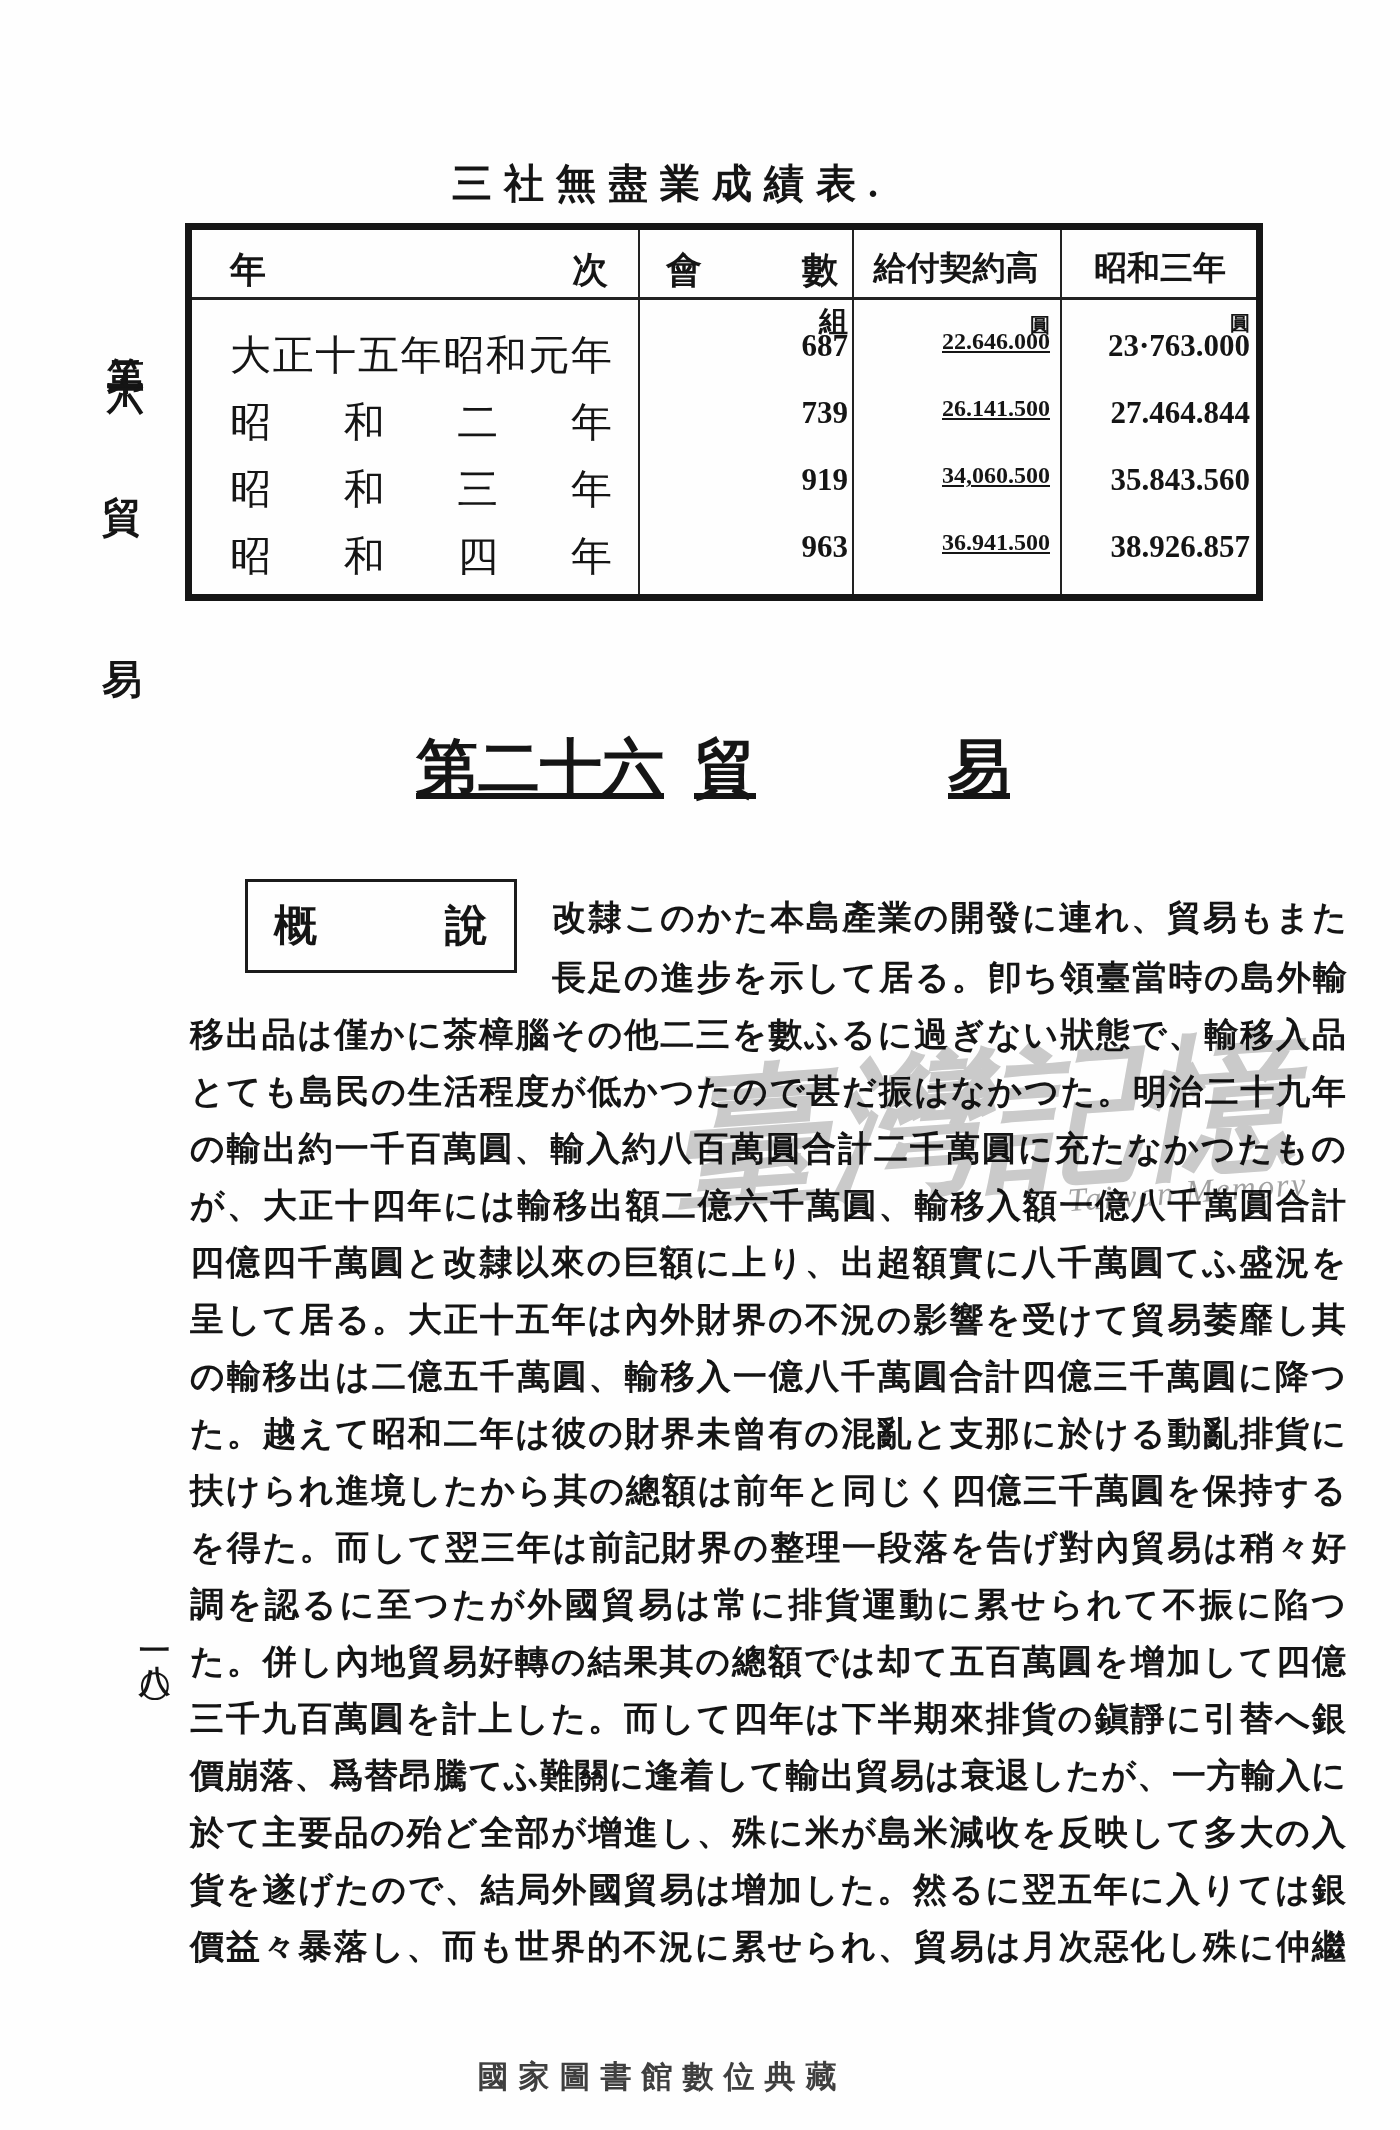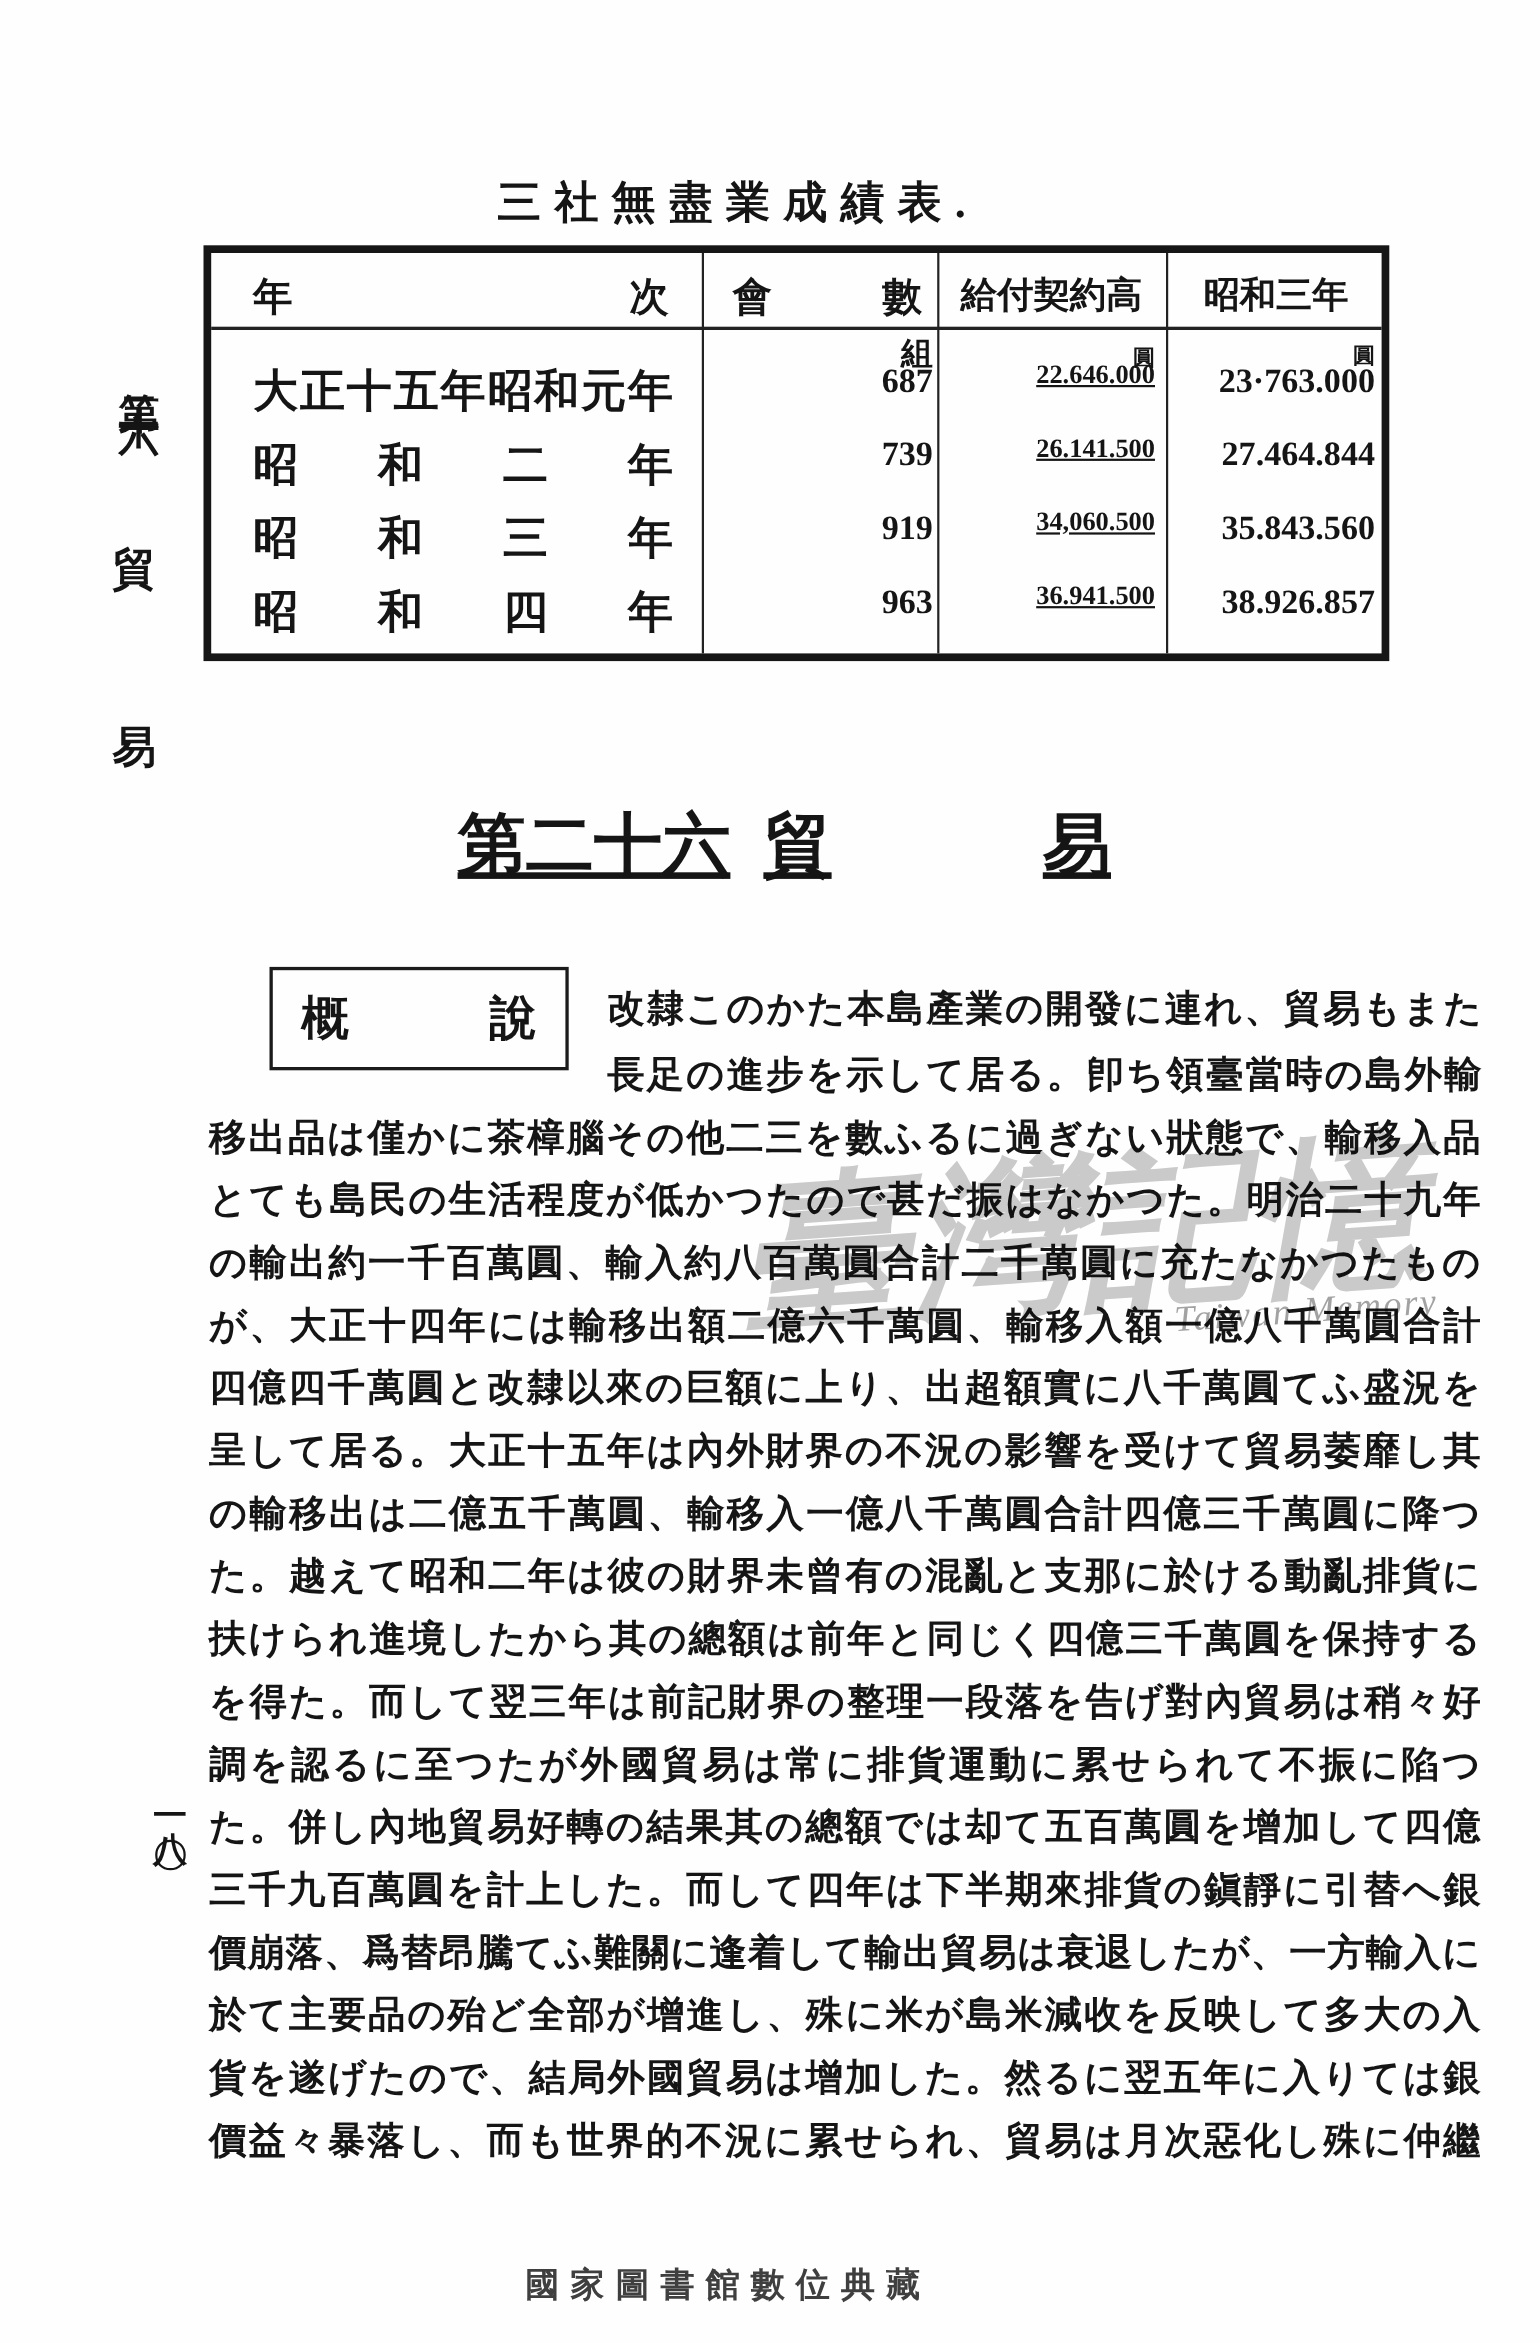--- a/index.html
+++ b/index.html
@@ -31,21 +31,21 @@
   .hdr-groups{left:474px;width:172px;}
   .hdr-benefit{left:664px;width:200px;text-align:center;font-size:33px;}
   .hdr-premium{left:872px;width:192px;text-align:center;font-size:33px;}
   .unit{position:absolute;font-weight:bold;}
   .unit-groups{top:72px;left:470px;width:186px;text-align:right;font-size:29px;}
   .unit-benefit{top:82px;left:666px;width:192px;text-align:right;font-size:20px;}
   .unit-premium{top:80px;left:874px;width:184px;text-align:right;font-size:20px;}
   .trow{position:absolute;left:0;width:100%;height:62px;}
   .r1{top:98px}.r2{top:165px}.r3{top:232px}.r4{top:299px}
   .cell{position:absolute;top:0;white-space:nowrap;}
-  .cy{left:38px;width:382px;font-size:41px;font-weight:bold;}
+  .cy{left:38px;width:382px;font-size:41px;font-weight:normal;}
   .cg{left:470px;width:186px;text-align:right;font-size:31px;font-weight:bold;}
   .cb{left:666px;width:192px;text-align:right;font-size:24px;font-weight:bold;text-decoration:underline;}
   .cp{left:874px;width:184px;text-align:right;font-size:31px;font-weight:bold;}
 
   
   .heading{left:416px;top:726px;font-size:62px;font-weight:bold;white-space:nowrap;text-decoration:underline;}
   .heading .g1{margin-left:30px;}
   .heading .g2{margin-left:192px;}
 
   

